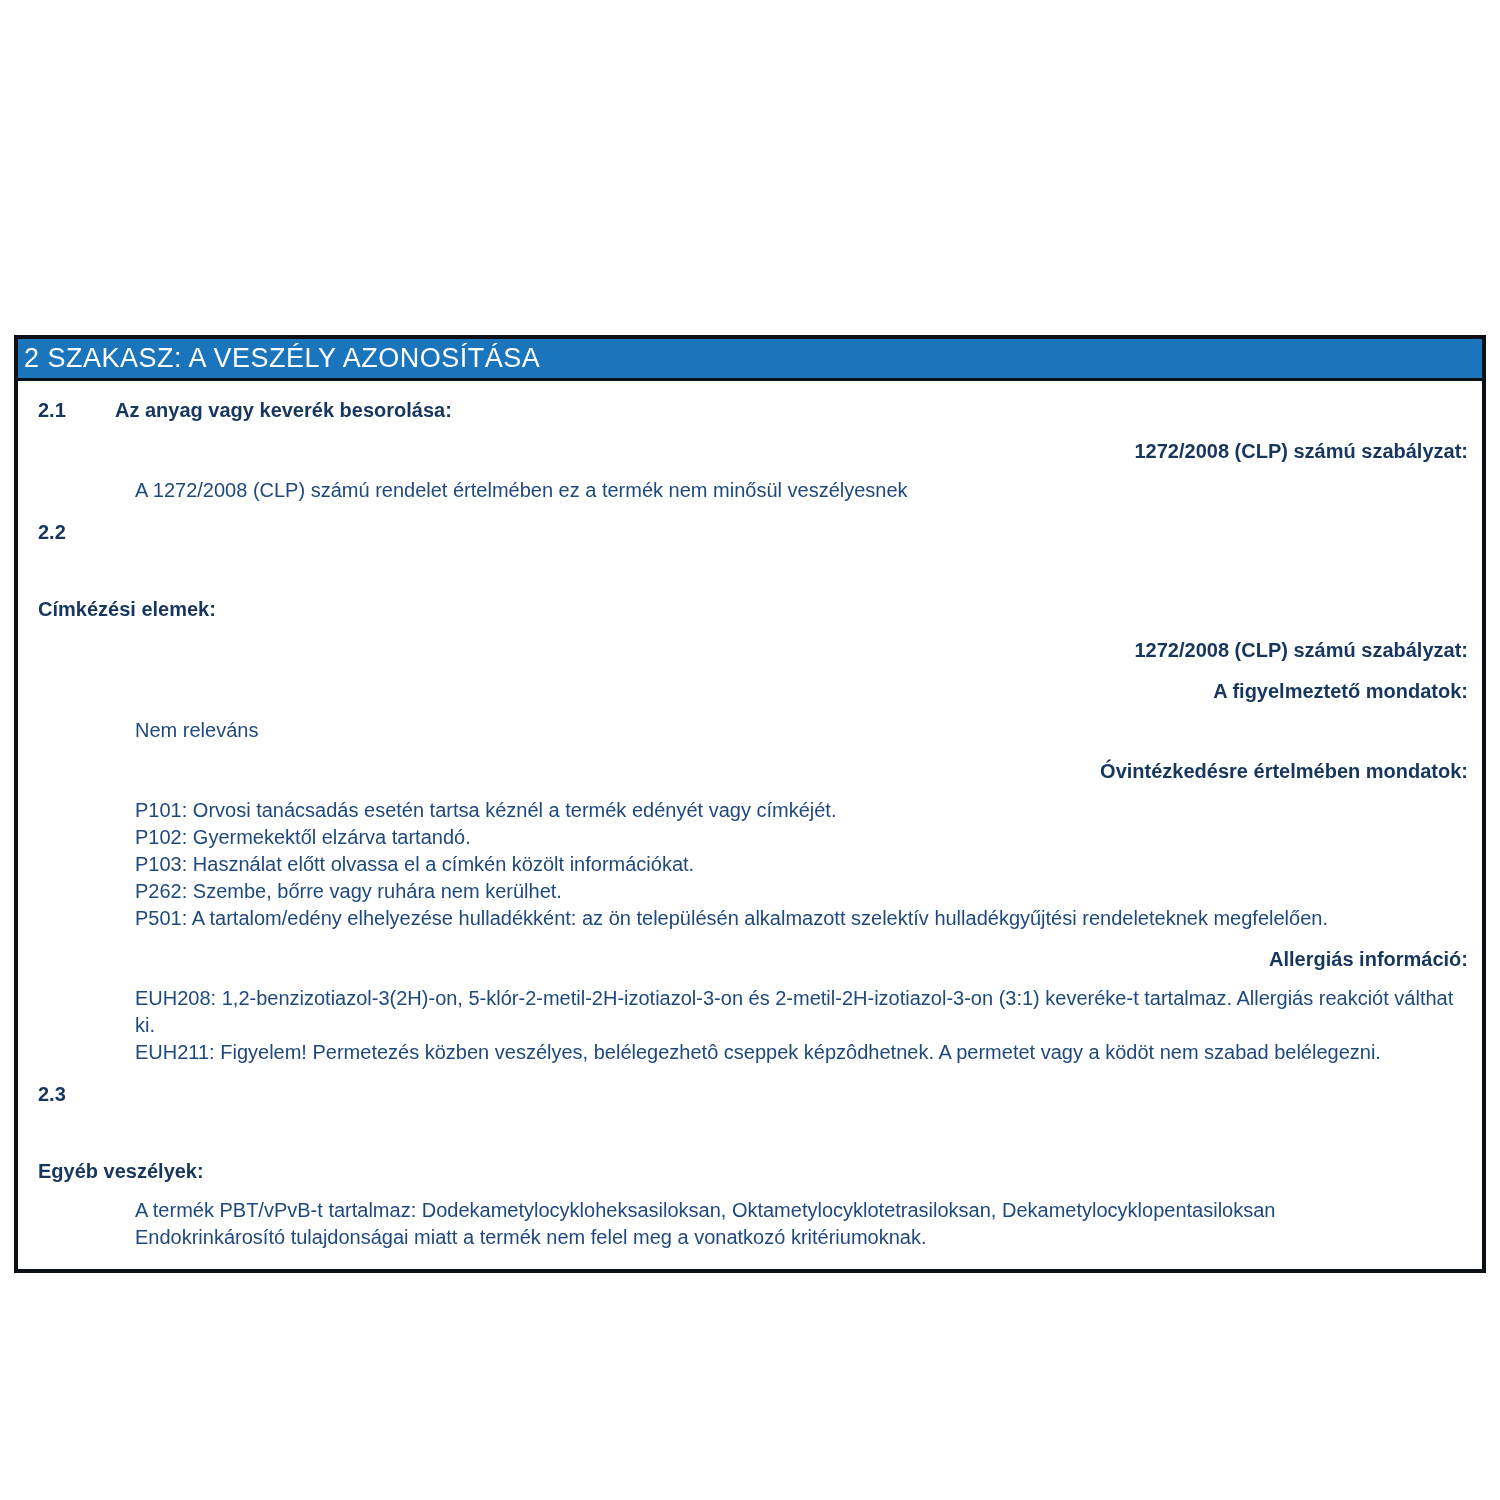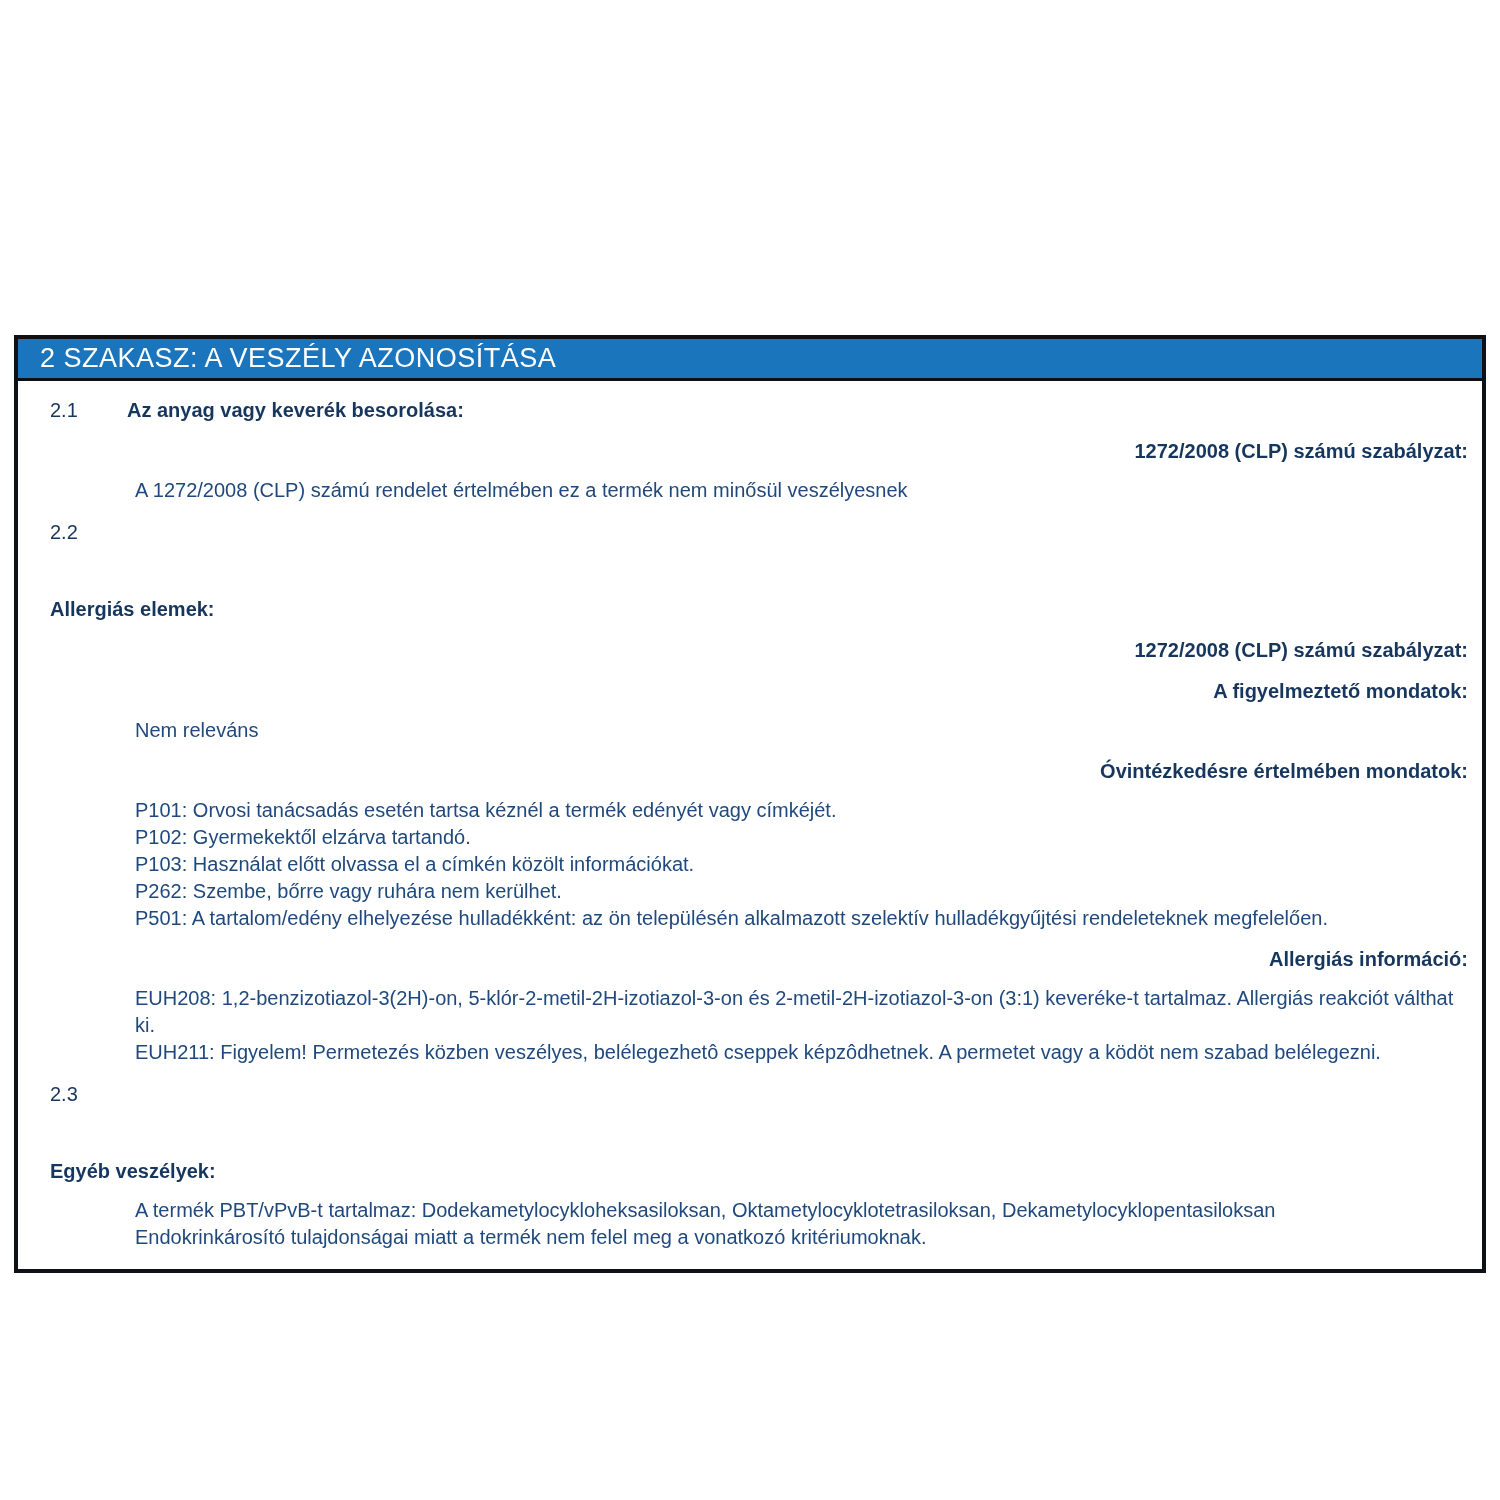--- a/index.html
+++ b/index.html
@@ -18,44 +18,43 @@
     width: 1472px;
     border: 4px solid #0d1117;
     background: #ffffff;
   }
   .header-bar {
     background: #1b75bc;
     border-bottom: 3px solid #0d1117;
     height: 42px;
     display: flex;
     align-items: center;
-    padding-left: 22px;
+    padding-left: 6px;
   }
   .header-bar .title {
     color: #ffffff;
     font-size: 27px;
     font-weight: 400;
     letter-spacing: 0.5px;
     white-space: nowrap;
   }
   .content {
     padding: 16px 14px 18px 20px;
     color: #1f497d;
     font-size: 20px;
     line-height: 27px;
   }
   .section-row {
     display: flex;
     align-items: baseline;
   }
   .section-number {
     flex: 0 0 77px;
-    font-weight: 400;
+    font-weight: 700;
     color: #17365d;
-    margin-left: 12px;
   }
   .section-title {
     font-weight: 700;
     color: #17365d;
   }
   .indent { margin-left: 97px; }
   .subheading {
     font-weight: 700;
     color: #17365d;
     margin-top: 14px;
@@ -83,21 +82,21 @@
         <span class="section-number">2.1</span>
         <span class="section-title">Az anyag vagy keverék besorolása:</span>
       </div>
       <div class="indent">
         <div class="subheading">1272/2008 (CLP) számú szabályzat:</div>
         <div class="para">A 1272/2008 (CLP) számú rendelet értelmében ez a termék nem minősül veszélyesnek</div>
       </div>
 
       <div class="section-row mt-section">
         <span class="section-number">2.2</span>
-        <span class="section-title">Allergiás elemek:</span>
+        <span class="section-title">Címkézési elemek:</span>
       </div>
       <div class="indent">
         <div class="subheading">1272/2008 (CLP) számú szabályzat:</div>
         <div class="subheading">A figyelmeztető mondatok:</div>
         <div class="para">Nem releváns</div>
         <div class="subheading">Óvintézkedésre értelmében mondatok:</div>
         <div class="para">P101: Orvosi tanácsadás esetén tartsa kéznél a termék edényét vagy címkéjét.
 P102: Gyermekektől elzárva tartandó.
 P103: Használat előtt olvassa el a címkén közölt információkat.
 P262: Szembe, bőrre vagy ruhára nem kerülhet.

